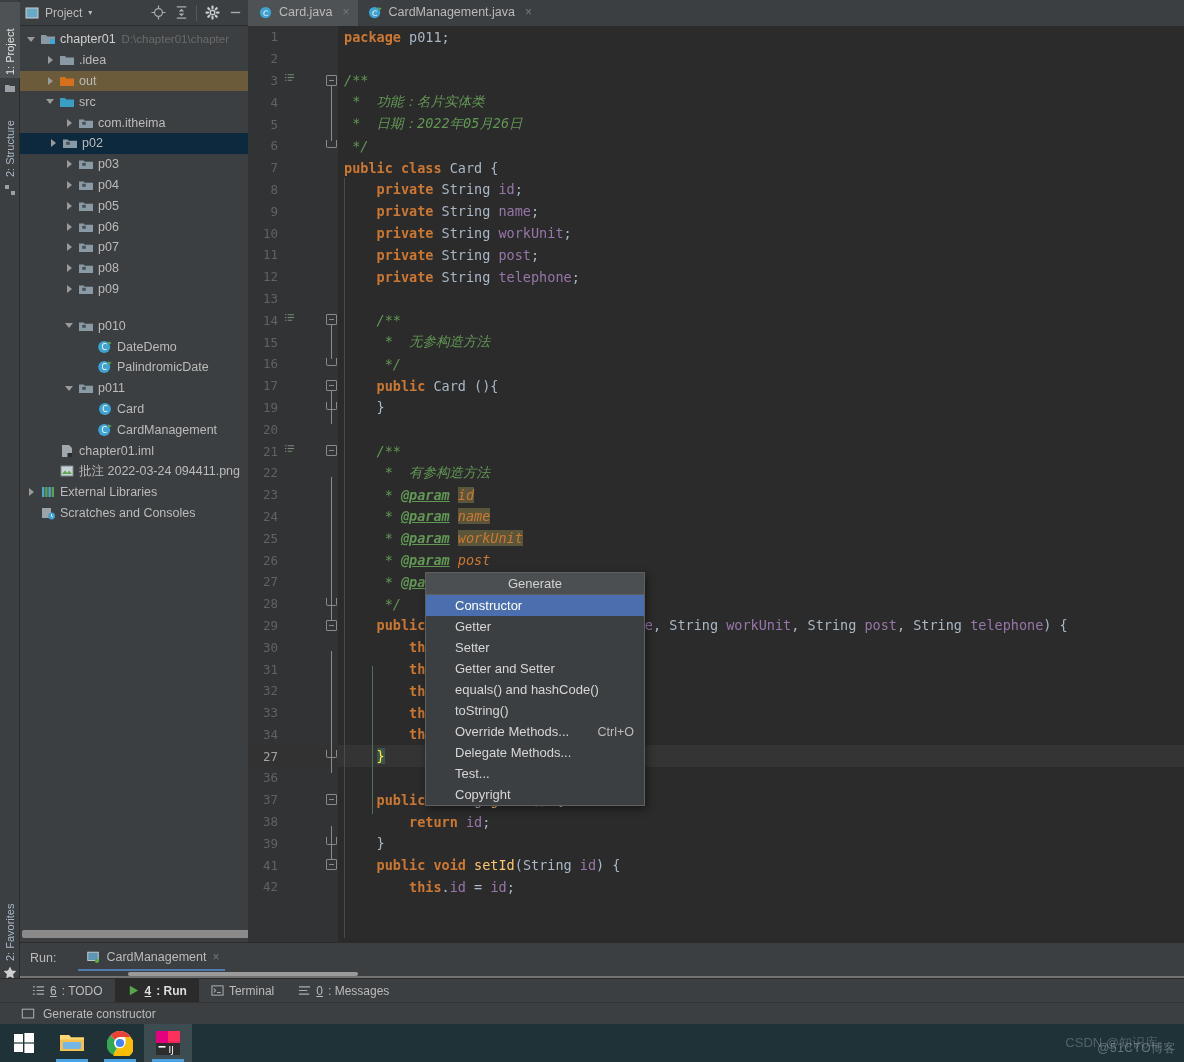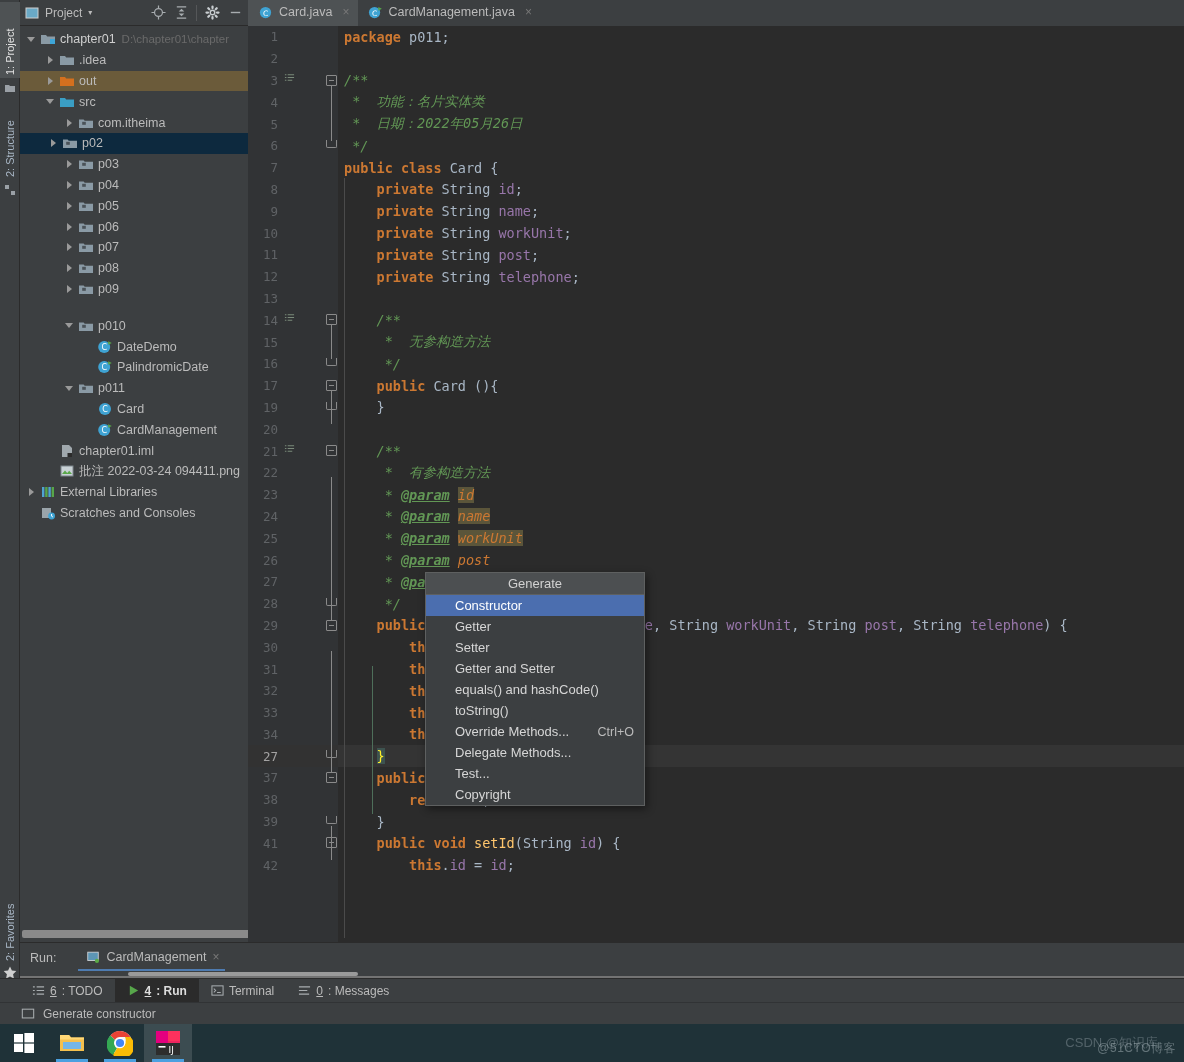--- a/index.html
+++ b/index.html
@@ -734,20 +734,24 @@
             <span class="txt">        <span class="kw">this</span><span class="pun">.</span><span class="fld">post</span> <span class="pun">=</span> <span class="fld">post</span><span class="pun">;</span></span>
           </div>
           <div class="cl">
             <span class="num">34</span>
             <span class="txt">        <span class="kw">this</span><span class="pun">.</span><span class="fld">telephone</span> <span class="pun">=</span> <span class="fld">telephone</span><span class="pun">;</span></span>
           </div>
           <div class="cl cur curline">
             <span class="num">27</span>
             <span class="foldend"></span>
             <span class="txt">    <span class="brace-hl">}</span></span>
+          </div>
+          <div class="cl">
+            <span class="num">36</span>
+            <span class="txt"></span>
           </div>
           <div class="cl">
             <span class="num">37</span>
             <span class="foldbox"></span>
             <span class="txt">    <span class="kw">public</span> <span class="cls">String</span> <span class="mth">getId</span><span class="pun">()</span> <span class="pun">{</span></span>
           </div>
           <div class="cl">
             <span class="num">38</span>
             <span class="txt">        <span class="kw">return</span> <span class="fld">id</span><span class="pun">;</span></span>
           </div>

